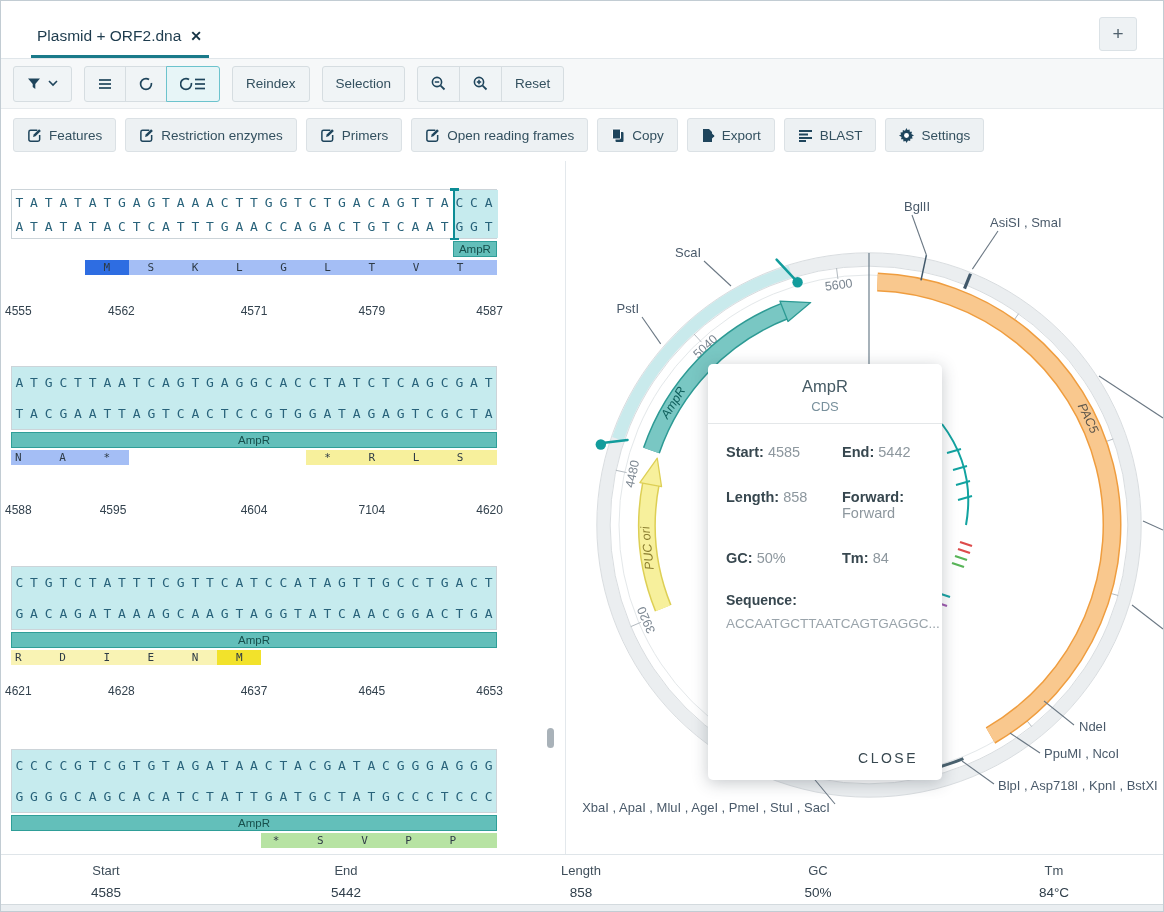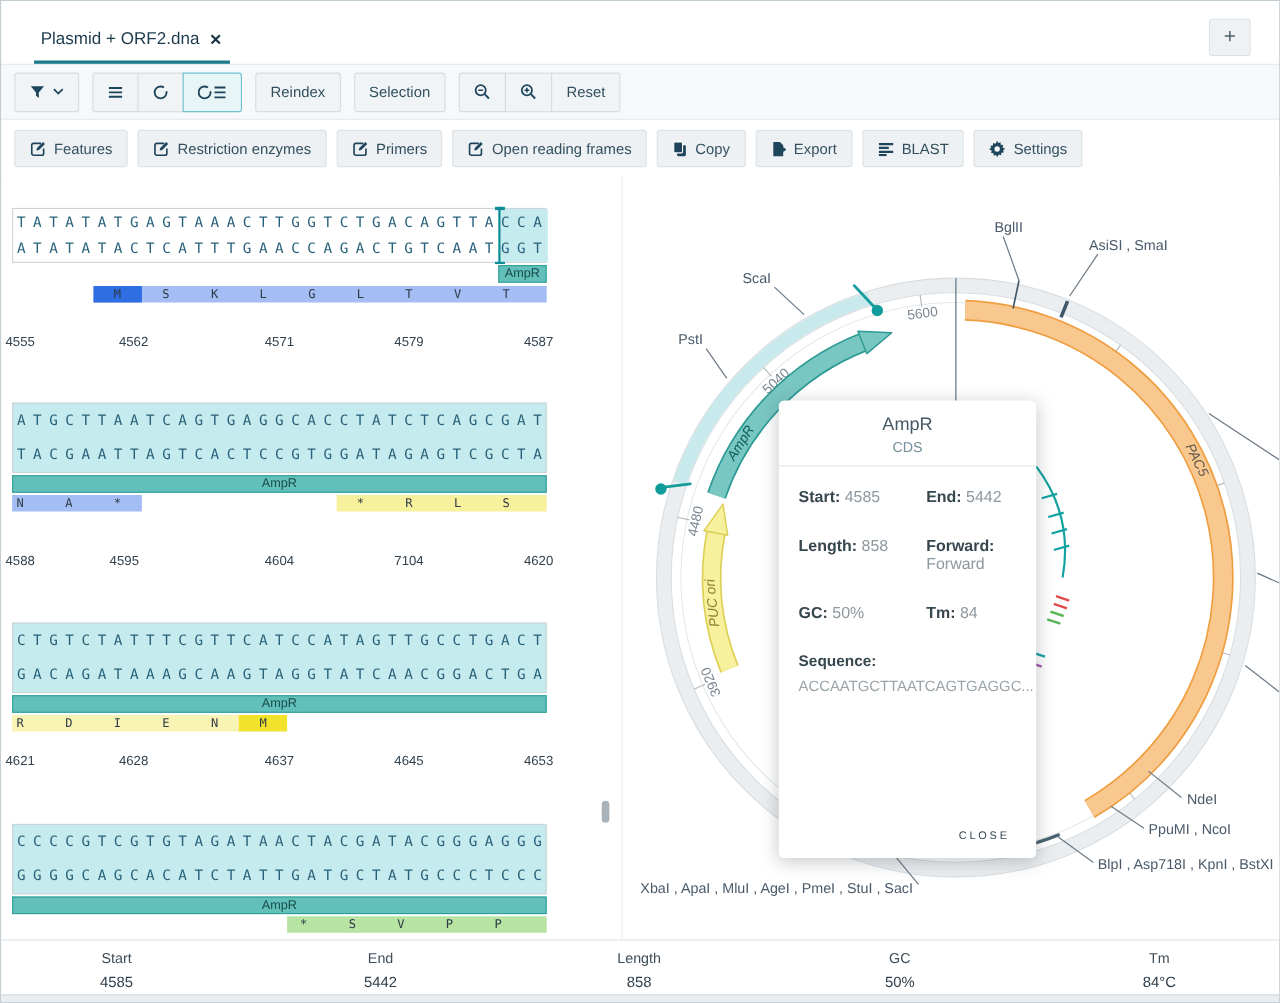--- a/index.html
+++ b/index.html
@@ -1,18 +1,18 @@
 <!DOCTYPE html>
 <html><head>
 <meta charset="utf-8">
 <style>
   html,body{margin:0;padding:0;background:#fff;}
   *{box-sizing:border-box;}
   body{font-family:"Liberation Sans",sans-serif;color:#33475a;}
-  .window{position:relative;width:1164px;height:912px;background:#e5e5e5;border:1px solid #c2ccd3;overflow:hidden;}
+  .window{position:relative;width:1164px;height:912px;background:#f97316;border:1px solid #c2ccd3;overflow:hidden;}
 
   
   .tabbar{position:absolute;left:0;top:0;width:100%;height:58px;background:#fff;border-bottom:1px solid #e0e6ea;}
   .tab{position:absolute;left:30px;top:12px;height:45px;padding:0 6px;display:flex;align-items:center;gap:9px;cursor:pointer;}
   .tab .title{font-size:15.5px;color:#1d3b4d;}
   .tab .tabclose{font-size:14px;font-weight:bold;color:#143243;}
   .tab-underline{position:absolute;left:30px;top:54px;width:178px;height:3px;background:#1a7a8a;}
   .addtab{position:absolute;right:26px;top:16px;width:38px;height:34px;background:#eef2f4;border:1px solid #dbe2e6;border-radius:3px;font-size:19px;color:#51626e;display:flex;align-items:center;justify-content:center;cursor:pointer;}
 
   
@@ -53,21 +53,21 @@
   .popup{position:absolute;left:142px;top:203px;width:234px;height:416px;background:#fff;border-radius:5px;box-shadow:0 3px 16px rgba(50,62,72,.28);z-index:10;}
   .popup .hdr{text-align:center;padding:13px 0 9px;border-bottom:1px solid #e4e7e9;}
   .popup .hdr .t{font-size:16.5px;color:#455a64;}
   .popup .hdr .s{font-size:13px;color:#78909c;margin-top:3px;}
   .popup .body{padding:20px 18px 0;display:grid;grid-template-columns:116px 98px;row-gap:29px;font-size:14.5px;}
   .popup .body b{color:#37474f;text-align:center;}
   .popup .body .v{color:#8d979e;}
   .popup .seqfield{padding:26px 18px 0;font-size:14px;}
   .popup .seqfield b{color:#37474f;}
   .popup .seqfield .v{display:block;margin-top:8px;color:#9aa4ab;font-size:13.5px;}
-  .popup .closebtn{position:absolute;right:18px;bottom:13px;font-size:10px;letter-spacing:2.5px;color:#37474f;cursor:pointer;background:none;border:none;font-family:inherit;}
+  .popup .closebtn{position:absolute;right:18px;bottom:13px;font-size:14px;letter-spacing:2.5px;color:#37474f;cursor:pointer;background:none;border:none;font-family:inherit;}
 
   
   .statusbar{position:absolute;left:0;top:853px;width:100%;height:50px;border-top:1px solid #dfe5e9;background:#fff;}
   .statitem{position:absolute;top:8px;transform:translateX(-50%);text-align:center;}
   .statitem .l{font-size:13px;color:#3f4e5a;margin-bottom:7px;}
   .statitem .v{font-size:13.5px;color:#2f3e4a;}
   .bottomstrip{position:absolute;left:0;top:903px;width:100%;height:9px;background:#eaeef1;border-top:1px solid #d3dade;}
 
   svg text{font-family:"Liberation Sans",sans-serif;}
 </style>

